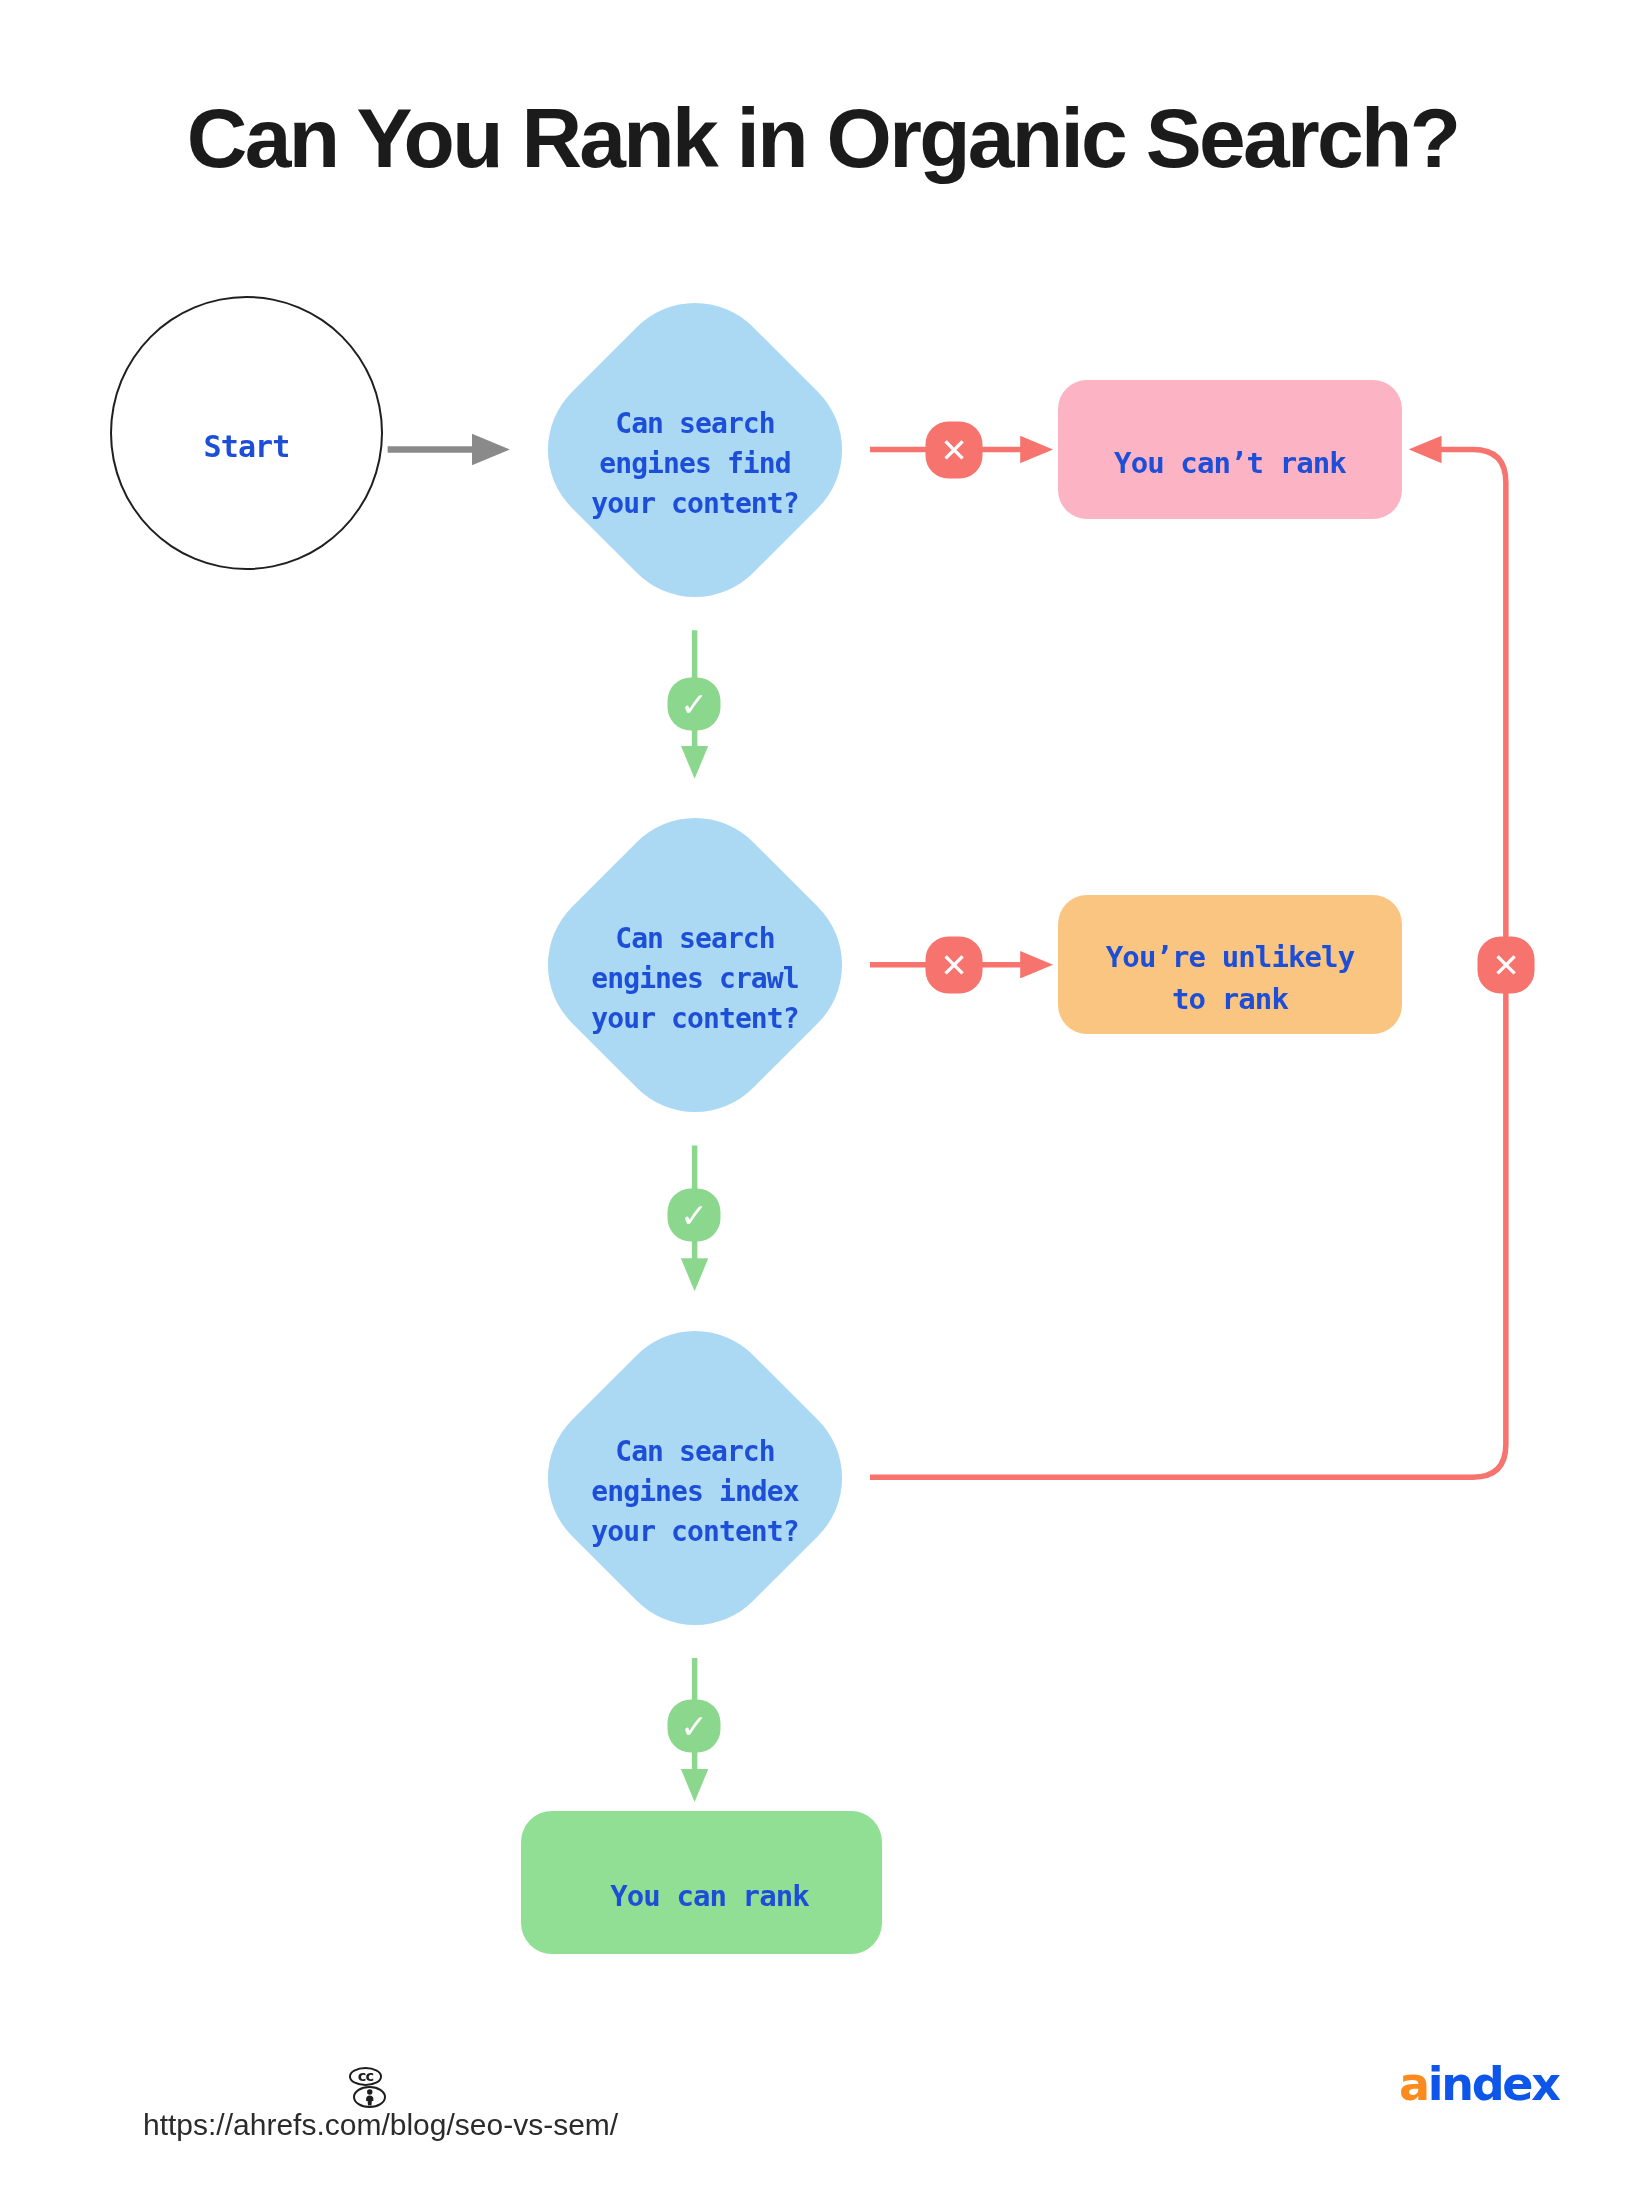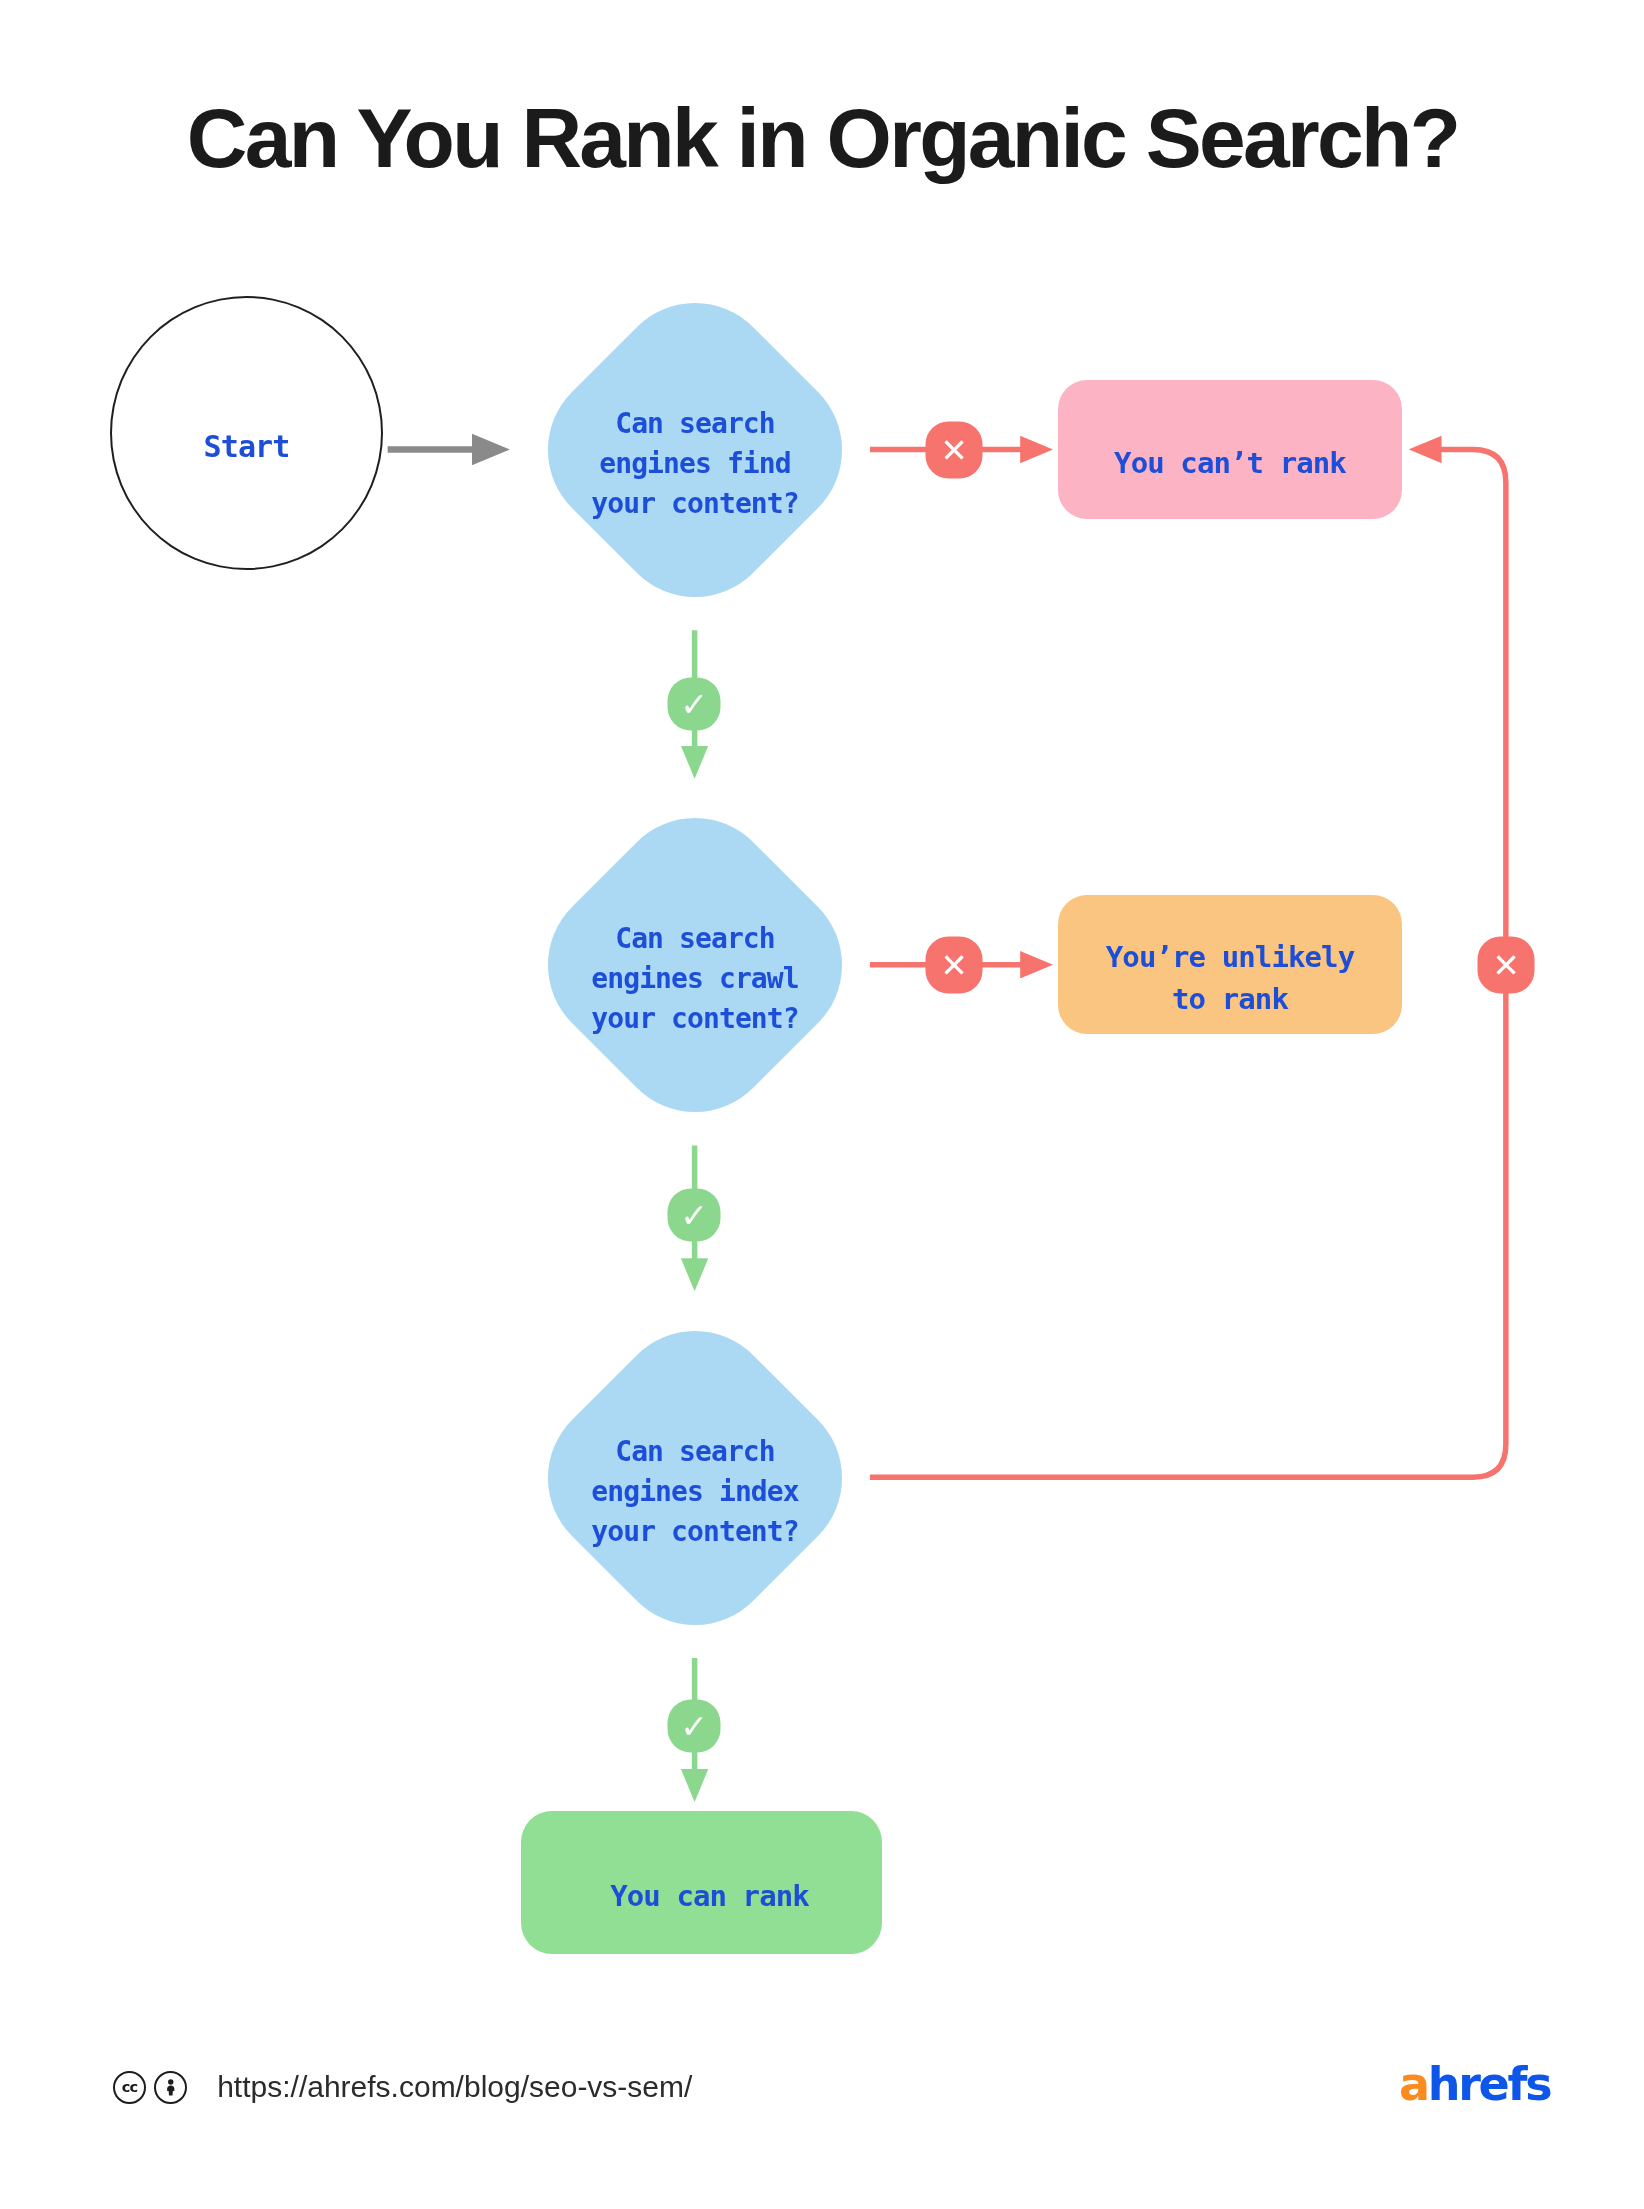--- a/index.html
+++ b/index.html
@@ -52,22 +52,23 @@
   .badge{
     position:absolute;transform:translate(-50%,-50%);
     display:flex;align-items:center;justify-content:center;
     color:#ffffff;font-weight:bold;font-family:"DejaVu Sans",sans-serif;
   }
   .badge-x{width:57px;height:57px;border-radius:40%;background:var(--red,#F7736D);font-size:33px;}
   .badge-check{width:53px;height:53px;border-radius:44%;background:var(--green,#8BD78D);font-size:33px;}
 
   .footer{
     position:absolute;left:113px;top:2067px;height:37px;
-    display:flex;align-items:flex-end;
+    display:flex;align-items:center;
     font-family:"Liberation Sans",sans-serif;
+    flex-direction:column;
   }
   .cc-circle{
     width:33px;height:33px;border:2.7px solid #1d1d1d;border-radius:50%;
     box-sizing:border-box;display:flex;align-items:center;justify-content:center;
     background:#ffffff;
   }
   .cc-circle + .cc-circle{margin-left:8.2px;}
   .cc-text{
     font-family:"DejaVu Sans",sans-serif;font-weight:bold;font-size:14.6px;
     color:#1d1d1d;letter-spacing:-0.9px;line-height:1;
@@ -182,17 +183,17 @@
     <div class="cc-circle">
       <svg viewBox="0 0 24 26" width="15.5" height="18.3">
         <circle cx="12" cy="5" r="4.2" fill="#1d1d1d"></circle>
         <path d="M12 10.5c-3.3 0-5.6 2-5.6 5V19h2.3l.6 7h5.4l.6-7h2.3v-3.5c0-3-2.3-5-5.6-5z" fill="#1d1d1d"></path>
       </svg>
     </div>
     <div class="url">https://ahrefs.com/blog/seo-vs-sem/</div>
   </div>
 
   <div class="logo">
-    <span class="logo-a">a</span><span class="logo-hrefs">hrefs</span>
+    <span class="logo-a">a</span><span class="logo-hrefs">index</span>
   </div>
 
 </div>
 
 
 </body></html>

